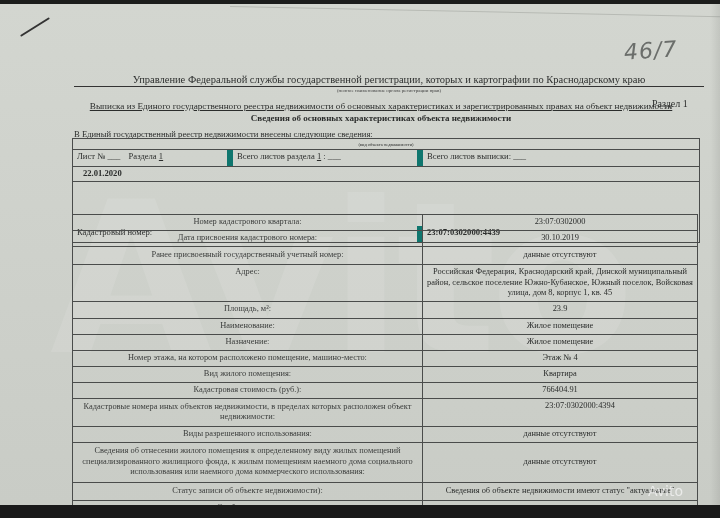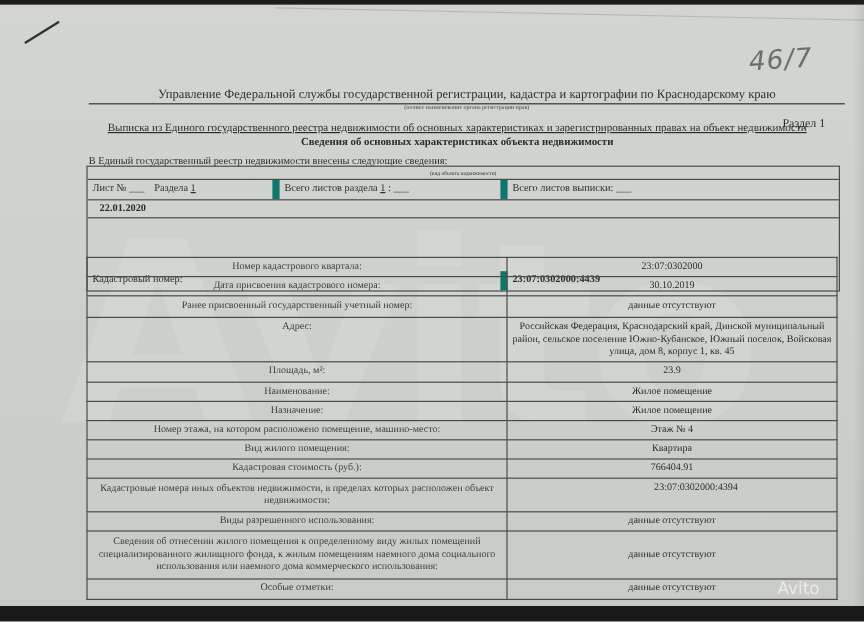--- a/index.html
+++ b/index.html
@@ -52,21 +52,21 @@
 <div class="page">
   <div class="fold"></div>
   <div class="pen-mark"></div>
   <div class="handwritten">46/7</div>
 </div>
 
 <div class="watermark">
   <div class="wm-text">Avito</div>
 </div>
 
-<div class="authority">Управление Федеральной службы государственной регистрации, кадастра и картографии по Краснодарскому краю</div>
+<div class="authority">Управление Федеральной службы государственной регистрации, которых и картографии по Краснодарскому краю</div>
 <div class="authority-caption">(полное наименование органа регистрации прав)</div>
 <div class="section-label">Раздел 1</div>
 <div class="extract-title">Выписка из Единого государственного реестра недвижимости об основных характеристиках и зарегистрированных правах на объект недвижимости</div>
 <div class="subtitle">Сведения об основных характеристиках объекта недвижимости</div>
 <div class="intro">В Единый государственный реестр недвижимости внесены следующие сведения:</div>
 
 <div class="hdr-table">
   <div class="hrow" style="height:10px;">
     <div class="hcell" style="flex:1; text-align:center; font-size:4.5px; padding-top:3px;">(вид объекта недвижимости)</div>
   </div>
@@ -143,20 +143,24 @@
         <td class="v" style="vertical-align:top;padding-left:43px;">23:07:0302000:4394</td>
       </tr>
     <tr style="height:16px;">
         <td class="k">Виды разрешенного использования:</td>
         <td class="v">данные отсутствуют</td>
       </tr>
     <tr style="height:40px;">
         <td class="k">Сведения об отнесении жилого помещения к определенному виду жилых помещений специализированного жилищного фонда, к жилым помещениям наемного дома социального использования или наемного дома коммерческого использования:</td>
         <td class="v">данные отсутствуют</td>
       </tr>
+    <tr style="height:18px;">
+        <td class="k">Статус записи об объекте недвижимости):</td>
+        <td class="v">Сведения об объекте недвижимости имеют статус "актуальные"</td>
+      </tr>
     <tr style="height:17px;">
         <td class="k">Особые отметки:</td>
         <td class="v">данные отсутствуют</td>
       </tr>
   </tbody>
 </table>
 
 <div class="avito-mark">Avito</div>
 <div class="right-edge"></div>
 <div class="bottombar"></div>

